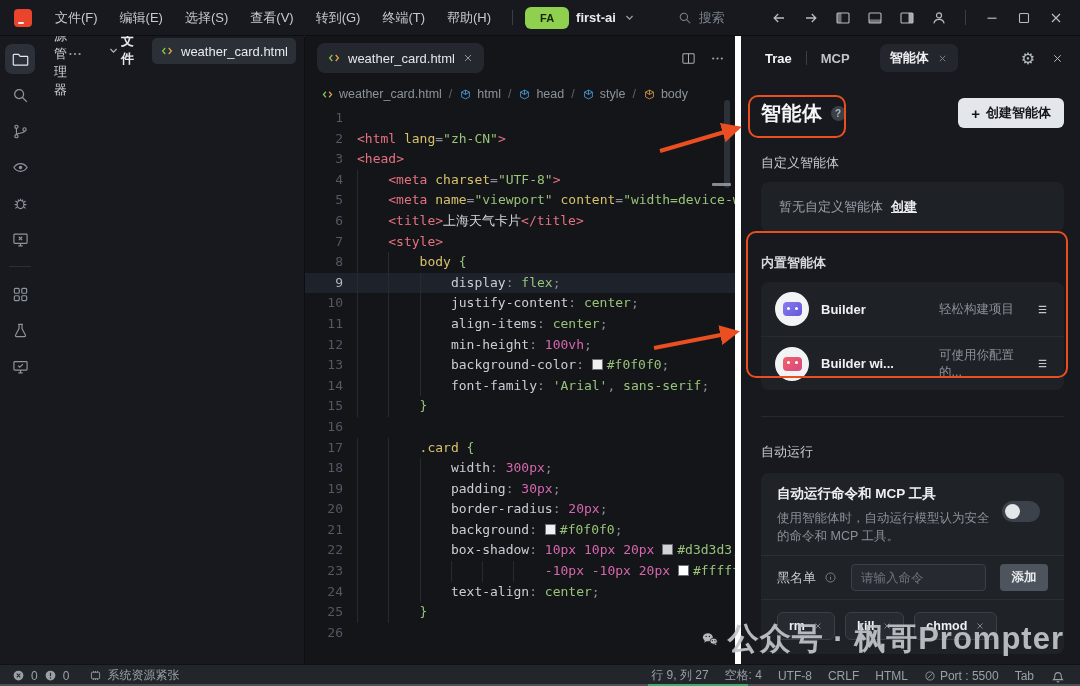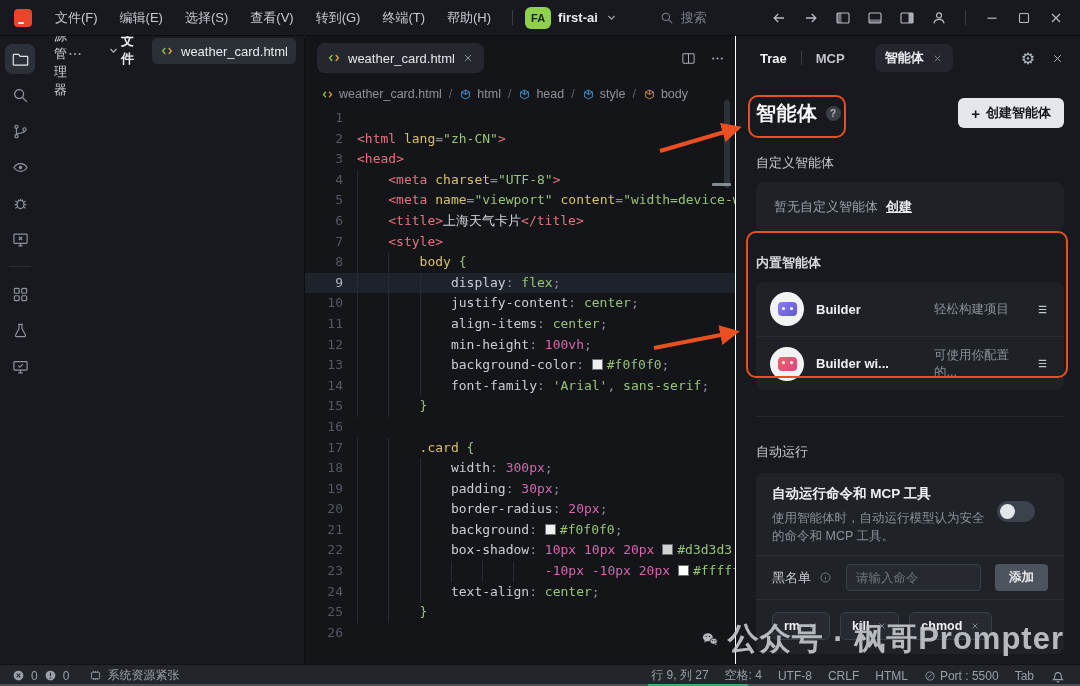--- a/index.html
+++ b/index.html
@@ -11,21 +11,21 @@
 
   
   .titlebar{position:absolute;top:0;left:0;right:0;height:36px;background:#17191e;display:flex;
     align-items:center;border-bottom:1px solid #0d0e11;z-index:5;}
   .app-logo{width:18px;height:18px;border-radius:4px;background:#e8452c;margin:0 14px 0 14px;position:relative;}
   .app-logo::after{content:"";position:absolute;left:4px;bottom:3px;width:6px;height:2px;background:#fff;opacity:.9;border-radius:1px;}
   .menus{display:flex;align-items:center;gap:4px;}
   .menu-item{color:#c6cbd1;font-size:13px;padding:4px 9px;border-radius:4px;white-space:nowrap;}
   .tb-divider{width:1px;height:15px;background:#3a3f46;margin:0 12px;}
   .project-selector{display:flex;align-items:center;gap:7px;color:#e8eaed;}
-  .badge{width:26px;height:22px;border-radius:6px;background:#8fd14f;color:#1c2408;font-weight:700;
+  .badge{width:44px;height:22px;border-radius:6px;background:#8fd14f;color:#1c2408;font-weight:700;
     font-size:11px;display:flex;align-items:center;justify-content:center;}
   .project-name{font-size:13px;font-weight:700;}
   .chev{color:#9aa0a8;}
   .chev svg{width:13px;height:13px;}
   .search{display:flex;align-items:center;gap:7px;color:#7b828b;font-size:13px;margin-left:42px;}
   .search .icon svg{width:14px;height:14px;}
   .tb-right{margin-left:auto;display:flex;align-items:center;color:#b7bcc3;}
   .tb-btn{padding:5px 8px;border-radius:4px;display:flex;}
   .tb-btn svg{width:16px;height:16px;}
   .tb-right .win-divider{width:1px;height:15px;background:#3a3f46;margin:0 10px;}
@@ -90,21 +90,21 @@
   .tok-pun{color:#8a919b;}
   .tok-sel{color:#d8c16a;}
   .tok-brace{color:#98c379;}
   .tok-plain{color:#d4d8dd;}
   .swatch{display:inline-block;width:11px;height:11px;border:1px solid #6a7077;margin-right:4px;
     vertical-align:-1px;}
   .scroll-thumb{position:absolute;top:64px;right:5px;width:6px;height:88px;background:#2c3138;border-radius:3px;}
   .fold-dash{position:absolute;top:147px;right:4px;width:19px;height:3px;background:#9aa0a8;opacity:.85;border-radius:1px;}
 
   
-  .rightpanel{width:345px;flex:none;background:#17191e;border-left:1px solid #ffffff;display:flex;
+  .rightpanel{width:345px;flex:none;background:#17191e;border-left:6px solid #ffffff;display:flex;
     flex-direction:column;color:#c6cad0;}
   .rp-tabs{height:44px;display:flex;align-items:center;padding:0 16px 0 24px;flex:none;}
   .rp-tab-trae{color:#f2f4f6;font-size:13px;font-weight:700;}
   .rp-tabs .v-div{width:1px;height:14px;background:#3a3f46;margin:0 14px;}
   .rp-tab-mcp{color:#c0c5cc;font-size:13px;font-weight:600;}
   .rp-tab-pill{margin-left:30px;display:flex;align-items:center;gap:8px;background:#23262c;border-radius:7px;
     height:28px;padding:0 10px;color:#eceef1;font-size:13px;font-weight:600;}
   .rp-tab-pill .icon{color:#8c929a;}
   .rp-tab-pill .icon svg{width:11px;height:11px;}
   .rp-tabs .gear{margin-left:auto;font-size:16px;color:#b6bcc3;}

